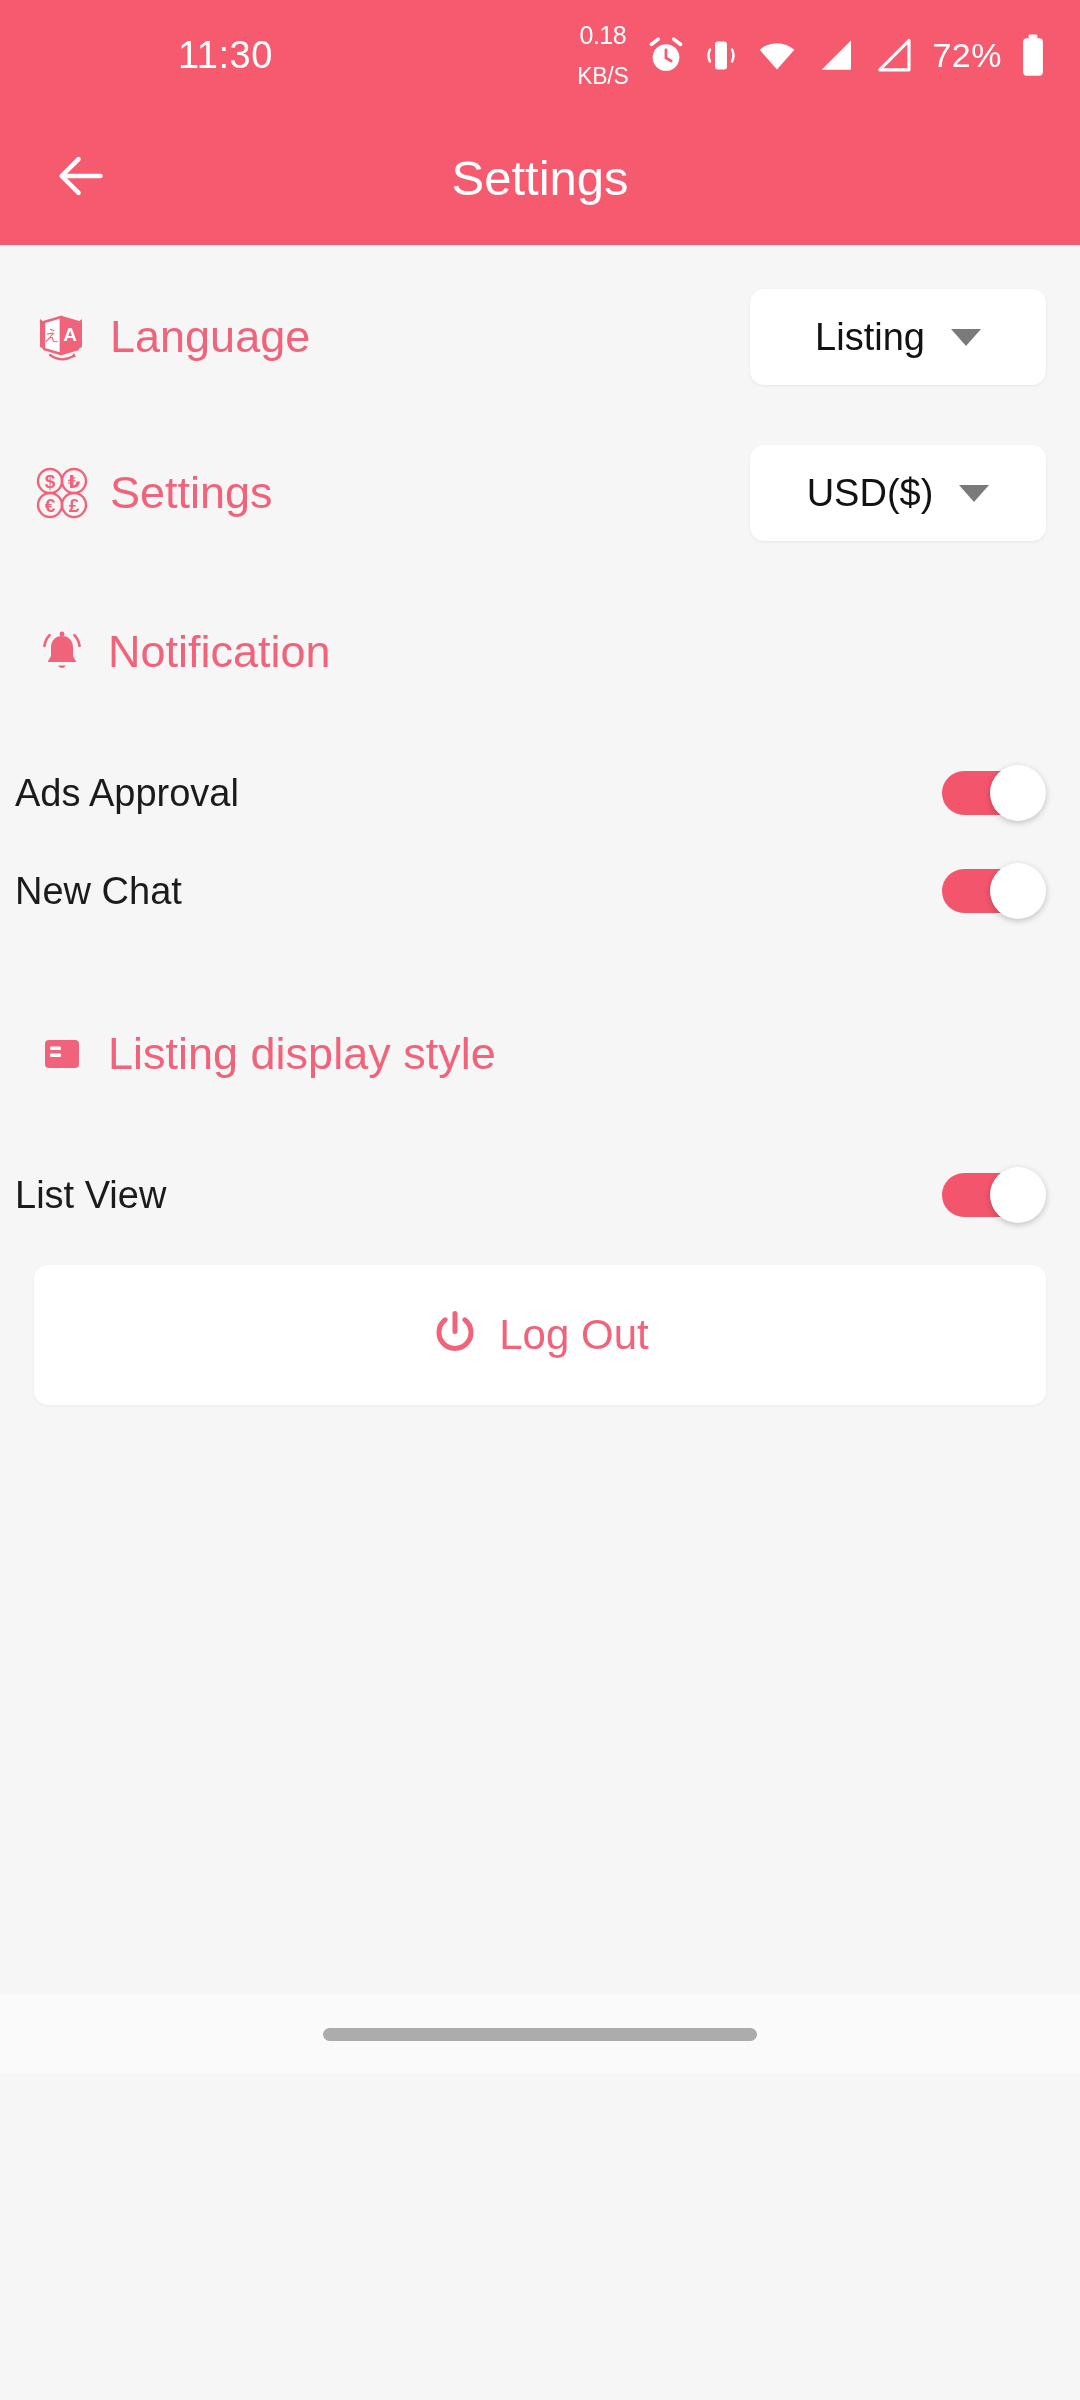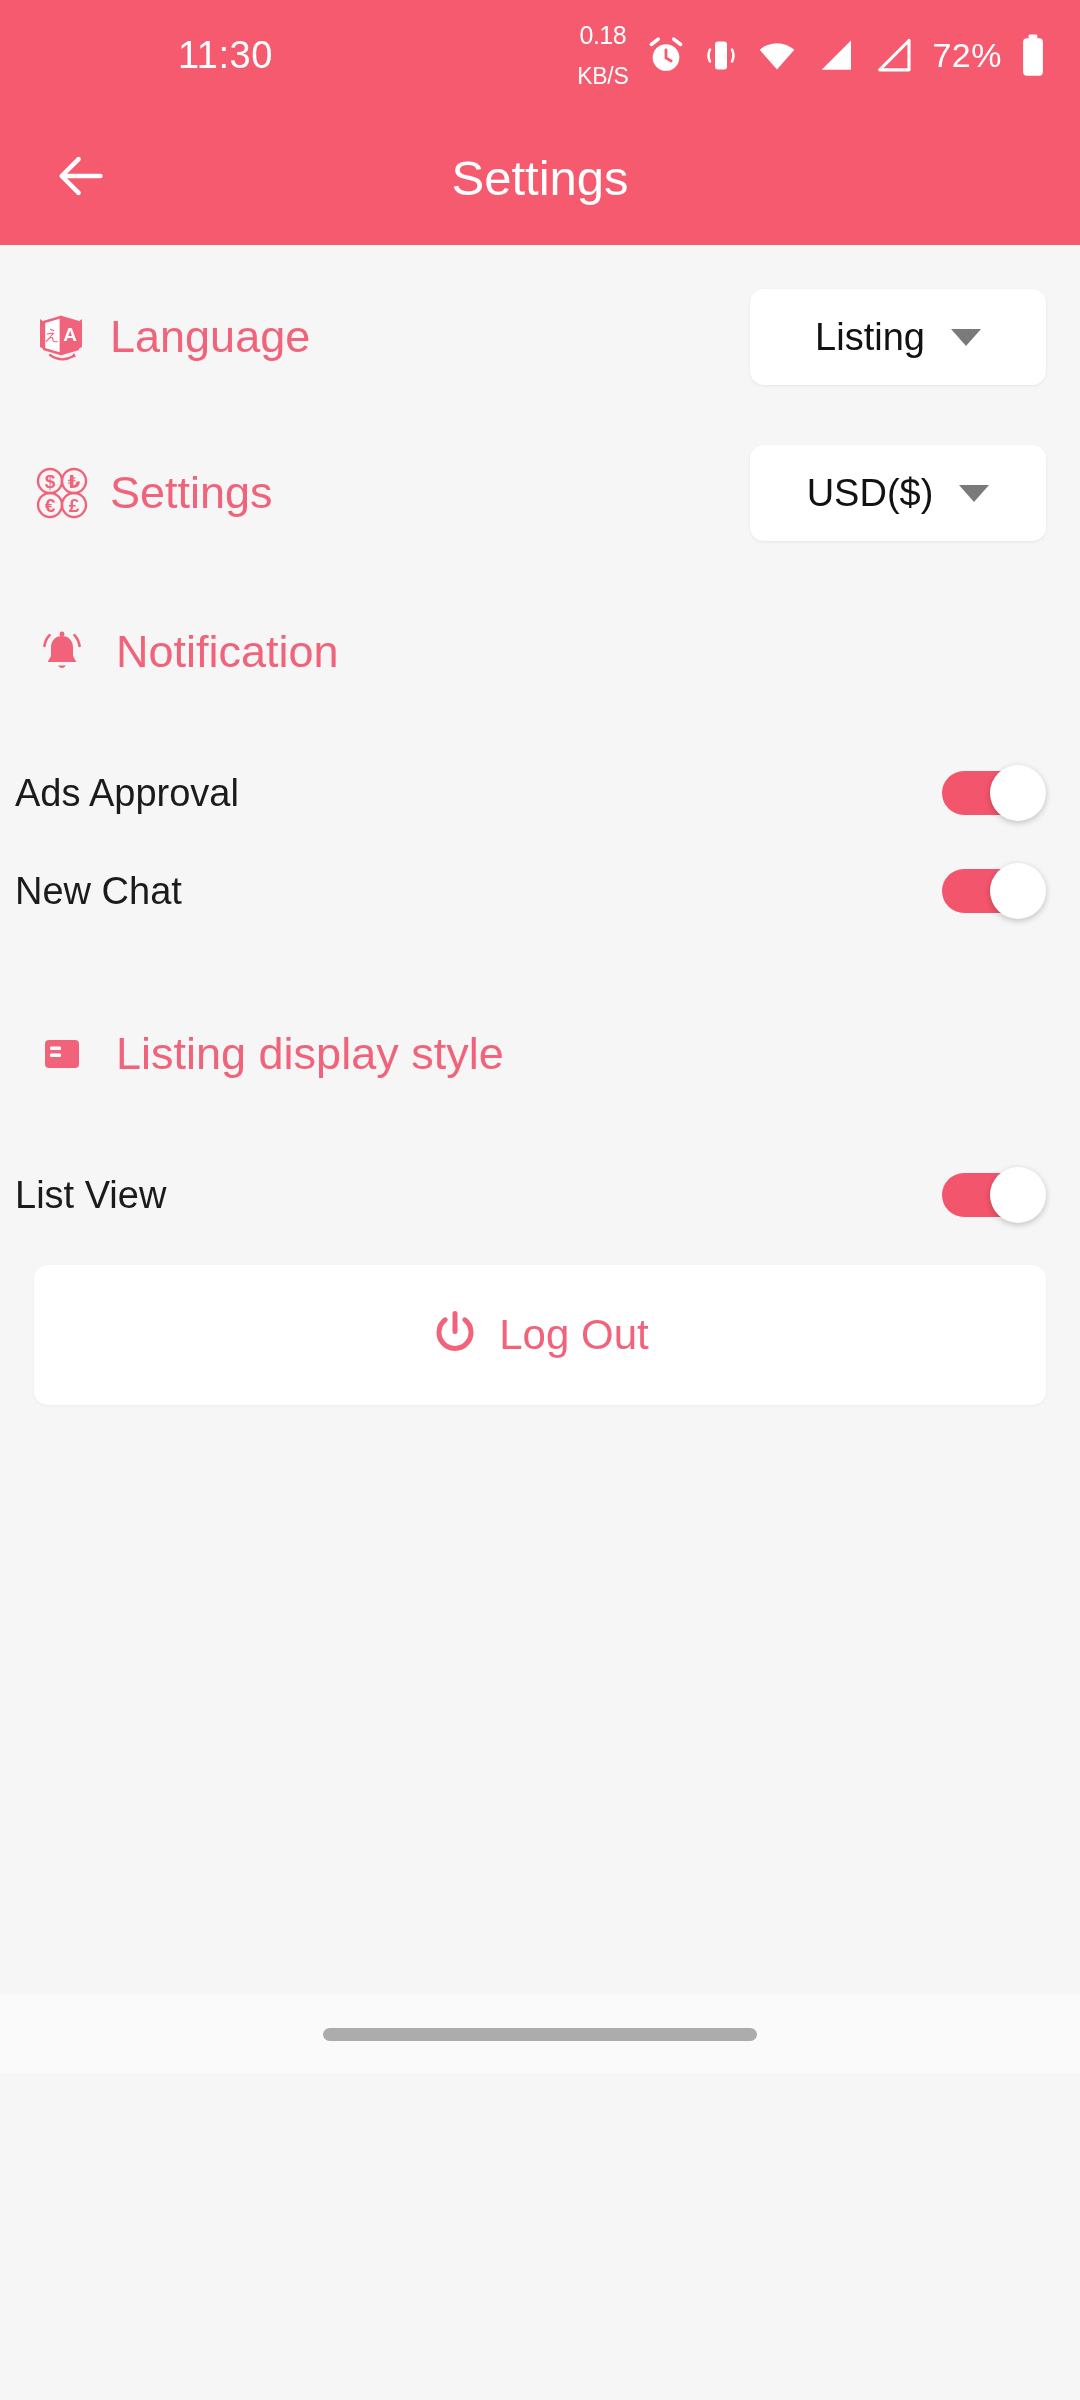--- a/index.html
+++ b/index.html
@@ -64,21 +64,21 @@
     padding:0 30px; cursor:pointer;
     box-shadow:0 1px 3px rgba(0,0,0,0.07);
   }
   .dropdown .dd-value { font-size:38px; color:#121212; }
   .caret {
     width:0; height:0; border-left:15px solid transparent;
     border-right:15px solid transparent; border-top:17px solid #7a7a7a;
   }
 
   .section-head {
-    display:flex; align-items:center; gap:26px; padding:0 34px;
+    display:flex; align-items:center; gap:18px; padding:0 34px;
     height:118px;
   }
   .section-head .sh-label { color:#F0637A; font-size:45px; }
 
   .toggle-row {
     position:relative; height:76px; display:flex; align-items:center;
     padding:0 15px;
   }
   .toggle-row .tr-label { font-size:38px; color:#1b1b1b; }
   .switch {

